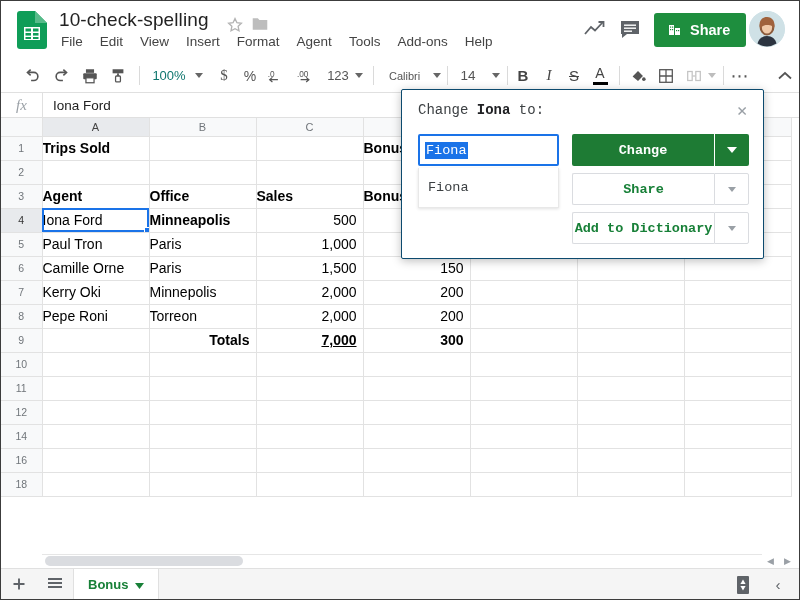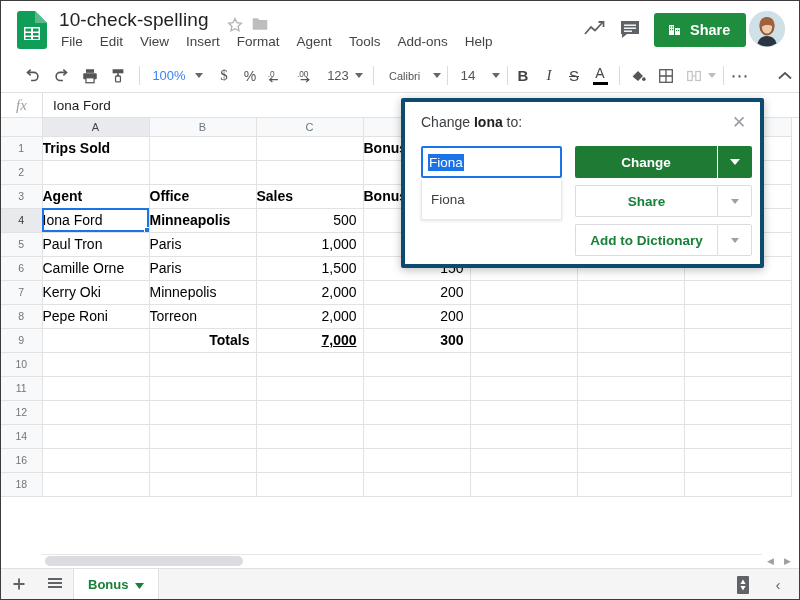--- a/index.html
+++ b/index.html
@@ -199,26 +199,27 @@
   }
   .collapse-btn {
     position: absolute; right: 10px; top: 4px;
     width: 22px; height: 22px;
     display: flex; align-items: center; justify-content: center;
     font-size: 15px; color: #5f6368; cursor: pointer;
   }
 
   
   .dialog {
-    position: absolute; left: 400px; top: 97px;
+    position: absolute; left: 400px; top: 88px;
     width: 363px; height: 170px;
     background: #fff;
-    border: 4px solid #0c4a6e;
+    border: 1px solid #0c4a6e;
     box-shadow: 0 2px 10px rgba(0,0,0,.26);
     border-radius: 2px;
+    font-family: Liberation Mono, monospace;
   }
   .dlg-title {
     position: absolute; left: 16px; top: 12px;
     font-size: 14px; color: #3c4043;
   }
   .dlg-title b { color: #202124; }
   .dlg-close {
     position: absolute; right: 10px; top: 9px;
     width: 22px; height: 22px;
     display: flex; align-items: center; justify-content: center;
@@ -389,21 +390,21 @@
       </svg>
     </div>
     <div class="tb-item" style="left:104px;width:26px">
       <svg width="18" height="18" viewBox="0 0 20 20" fill="#555">
         <rect x="4" y="2.5" width="12" height="4.5"></rect>
         <rect x="9" y="7" width="2" height="3.5"></rect>
         <rect x="7.3" y="10" width="5.4" height="6.5" rx="1" fill="#fff" stroke="#555" stroke-width="1.4"></rect>
       </svg>
     </div>
     <div class="tb-sep" style="left:138px"></div>
-    <div class="tb-item" style="left:148px;width:40px;color:#3b82f6">100%</div>
+    <div class="tb-item" style="left:148px;width:40px;color:#0f766e">100%</div>
     <div class="tb-item" style="left:188px;width:20px">
         <span class="caret"></span>
       </div>
     <div class="tb-item" style="left:212px;width:22px;font-size:15px;font-family:'Liberation Serif',serif">$</div>
     <div class="tb-item" style="left:238px;width:22px;font-size:14px">%</div>
     <div class="tb-item" style="left:262px;width:28px">
       <svg width="22" height="18" viewBox="0 0 24 18">
         <text x="2" y="10" font-size="9" fill="#555" font-family="Liberation Sans, sans-serif">.0</text>
         <path d="M13 13H4M7 10.5L4 13l3 2.5" stroke="#555" stroke-width="1.3" fill="none"></path>
       </svg>

